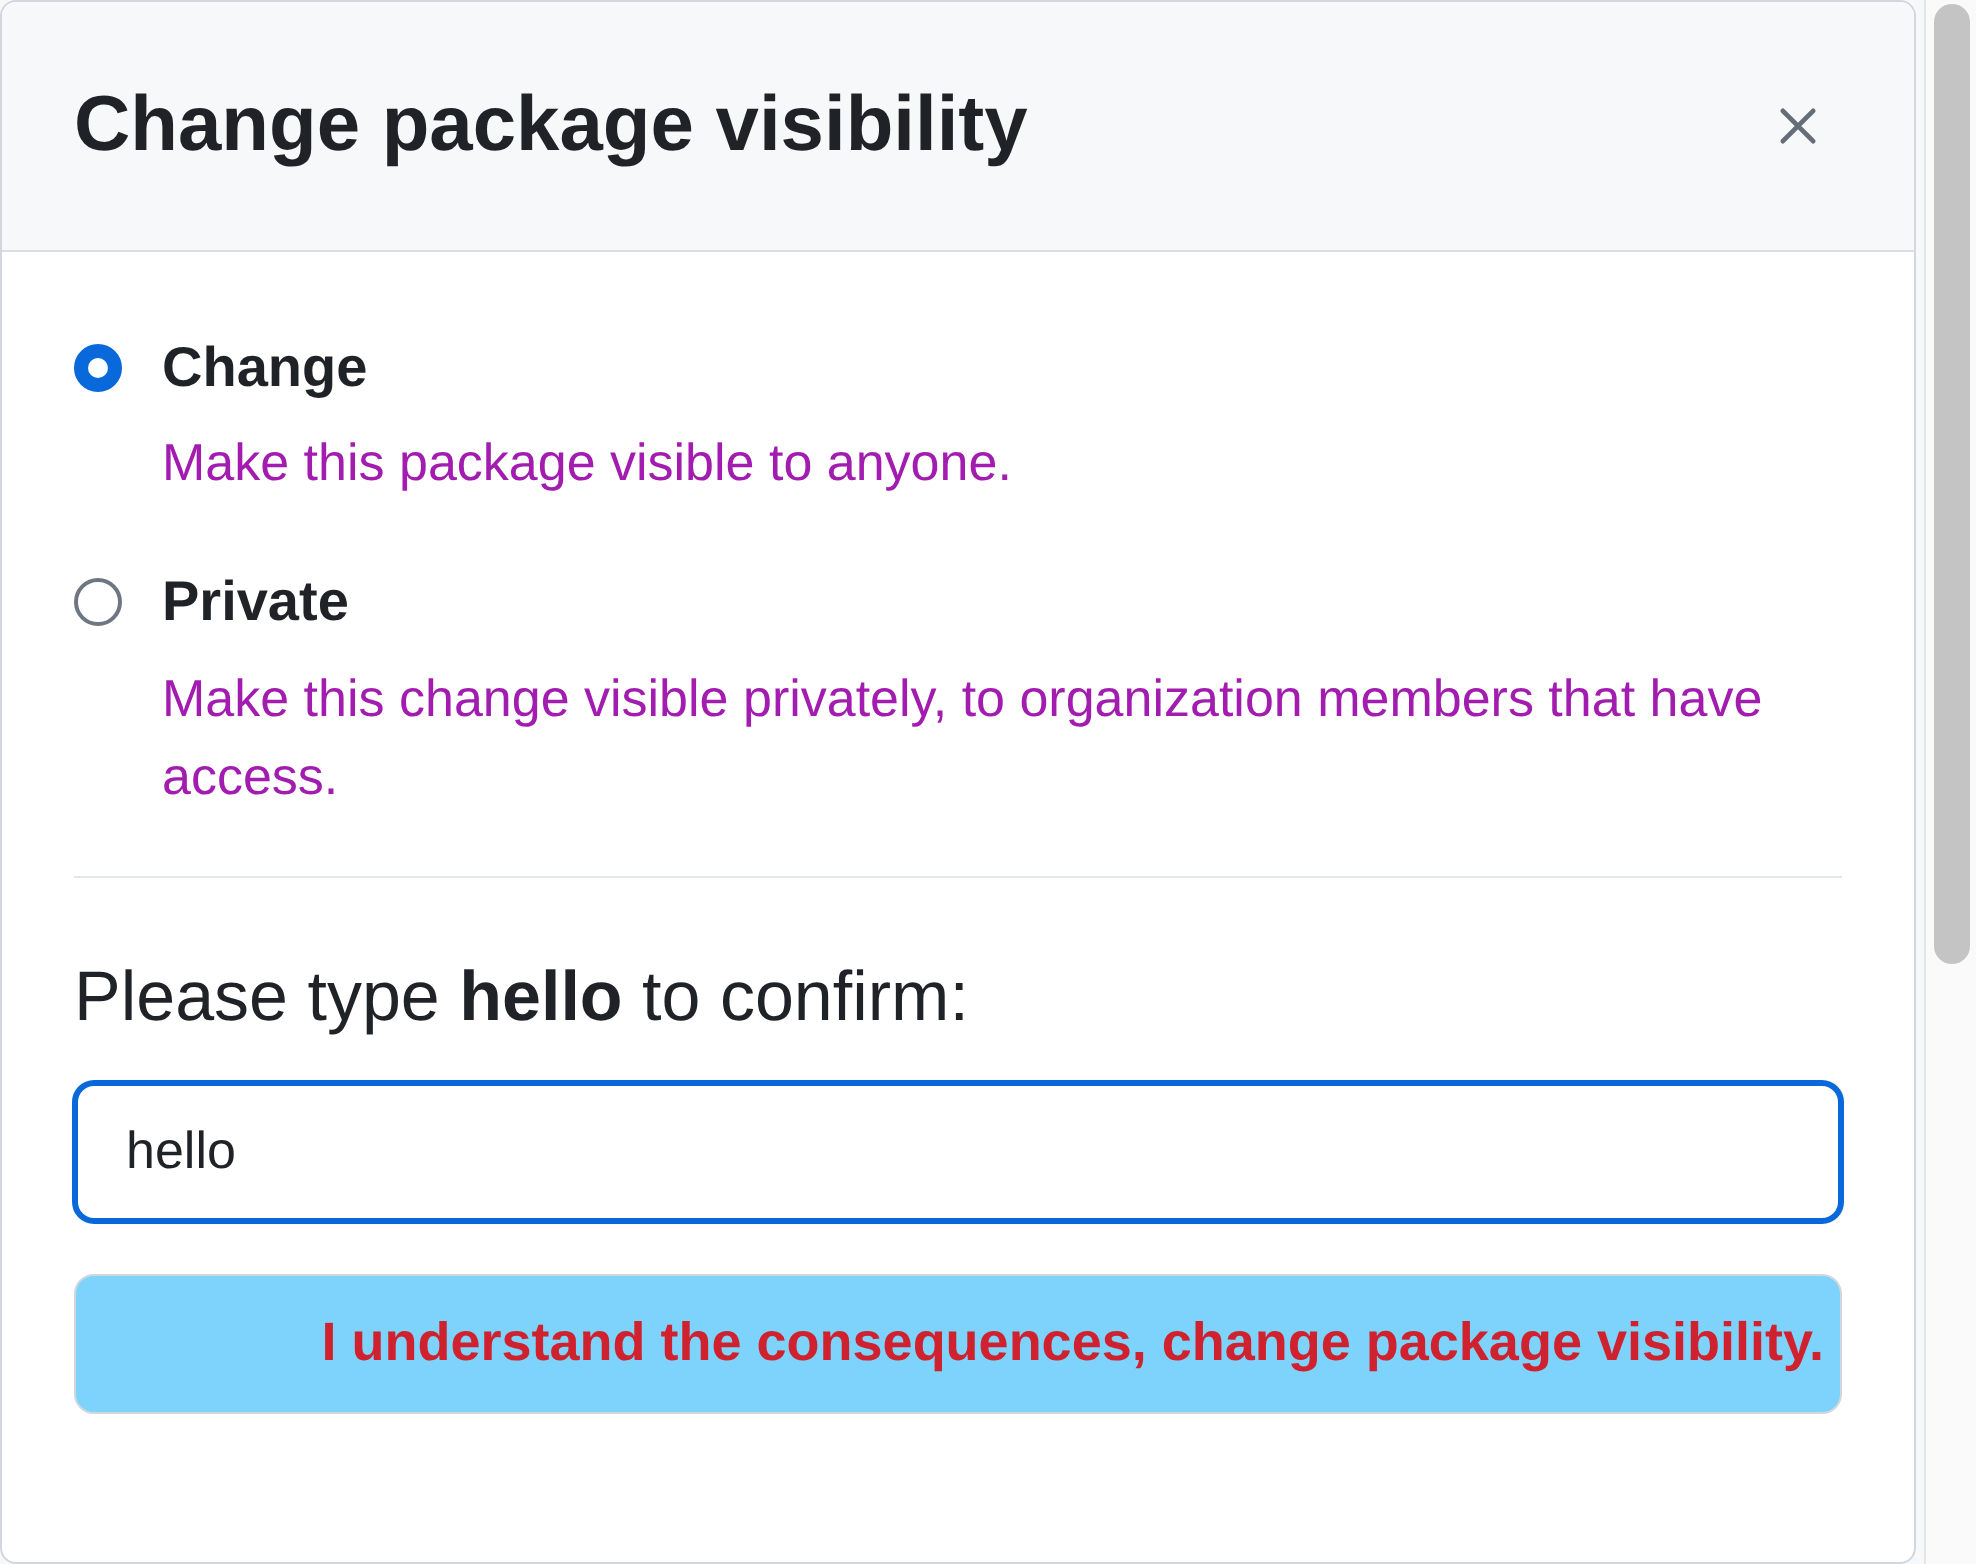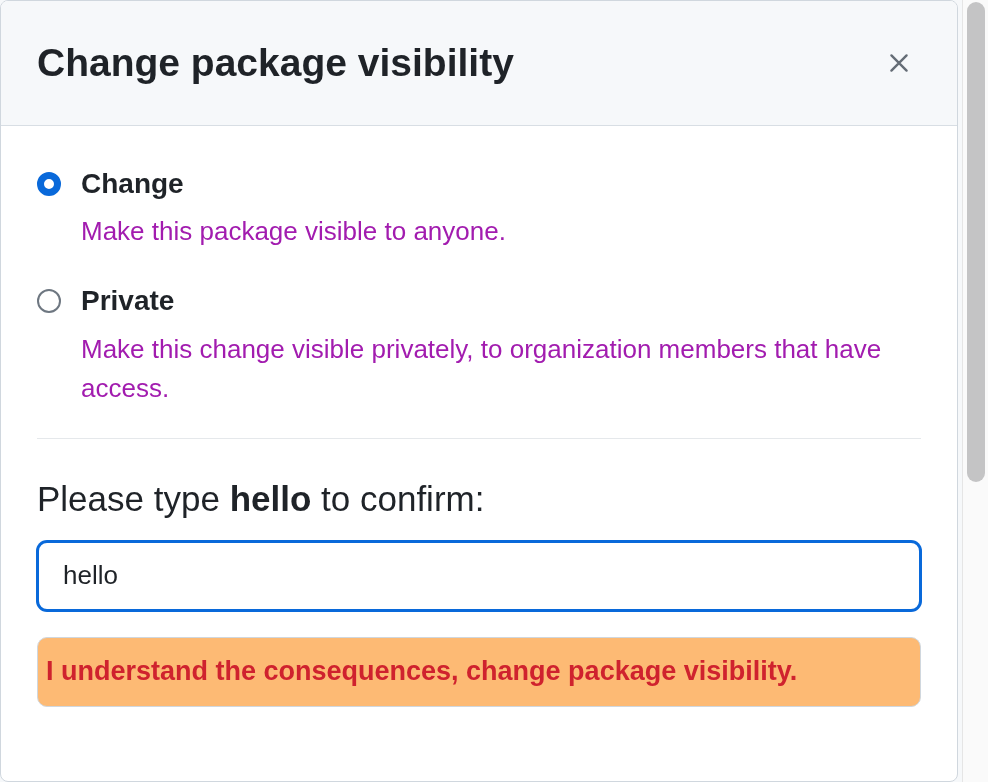--- a/index.html
+++ b/index.html
@@ -144,25 +144,25 @@
       outline: none;
       box-shadow: 0 0 0 1px #0969da;
     }
     .confirm-button {
       width: 100%;
       height: 70px;
       margin-top: 26px;
       font-size: 27px;
       font-weight: 600;
       color: #cf222e;
-      background: #fdba74;
+      background: #7dd3fc;
       border: 1px solid #d0d7de;
       border-radius: 10px;
       cursor: pointer;
-      text-align: left;
+      text-align: right;
       padding: 0 8px;
       white-space: nowrap;
       overflow: hidden;
     }
     .scrollbar-track {
       position: absolute;
       top: 0;
       right: 0;
       width: 26px;
       height: 782px;

